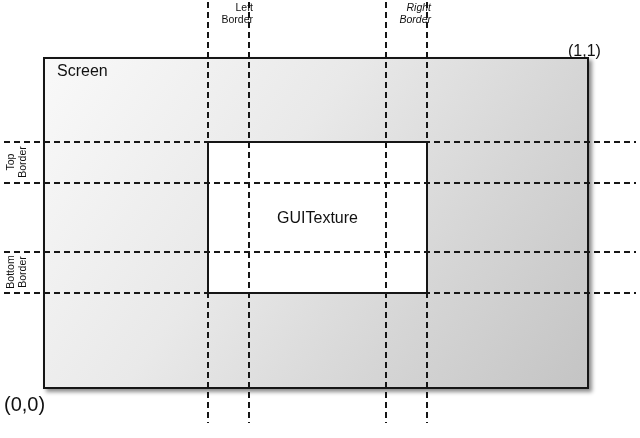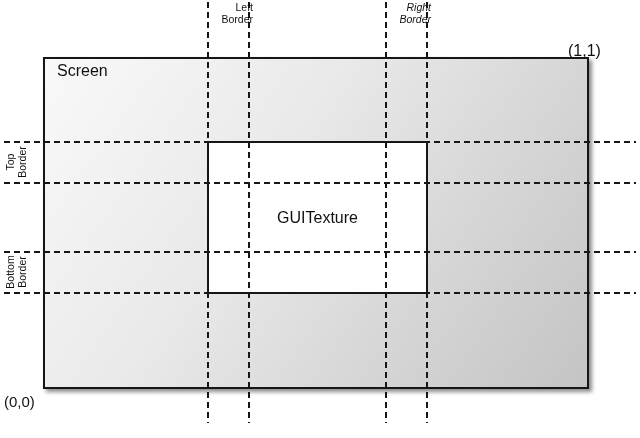--- a/index.html
+++ b/index.html
@@ -53,21 +53,21 @@
   
   .lbl { position: absolute; z-index: 4; white-space: nowrap; }
   .screen-lbl { left: 57px; top: 62px; font-size: 16px; }
   .texture-lbl {
     left: 207px; top: 141px; width: 221px; height: 153px;
     display: flex; align-items: center; justify-content: center;
     font-size: 16px;
     text-align: center;
   }
   .coord-tr { left: 568px; top: 42px; font-size: 16px; }
-  .coord-bl { left: 4px;  top: 393px; font-size: 15px; }
+  .coord-bl { left: 4px;  top: 393px; font-size: 20px; }
 
   .border-lbl {
     position: absolute; z-index: 4;
     width: 50px; text-align: right;
     font-size: 10.5px; line-height: 12px;
   }
   .border-lbl span { display: block; }
   .left-lbl  { left: 203px; top: 1px; }
   .right-lbl { left: 381px; top: 1px; font-style: italic; }
 

